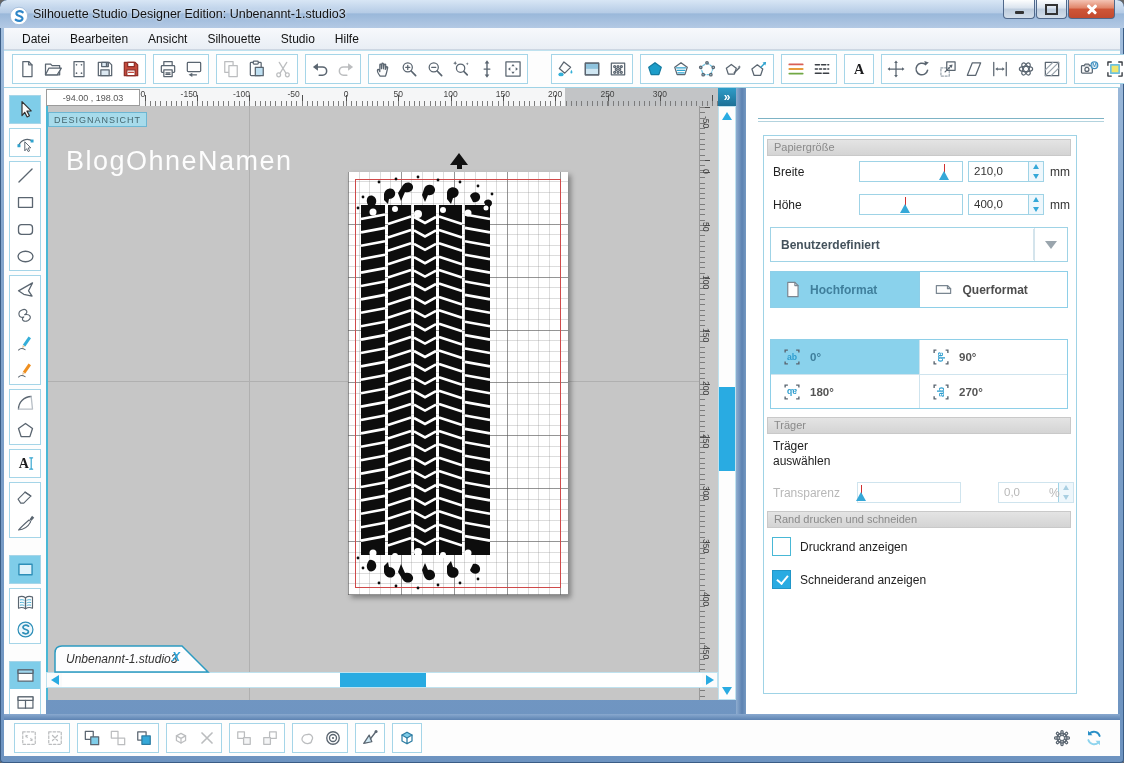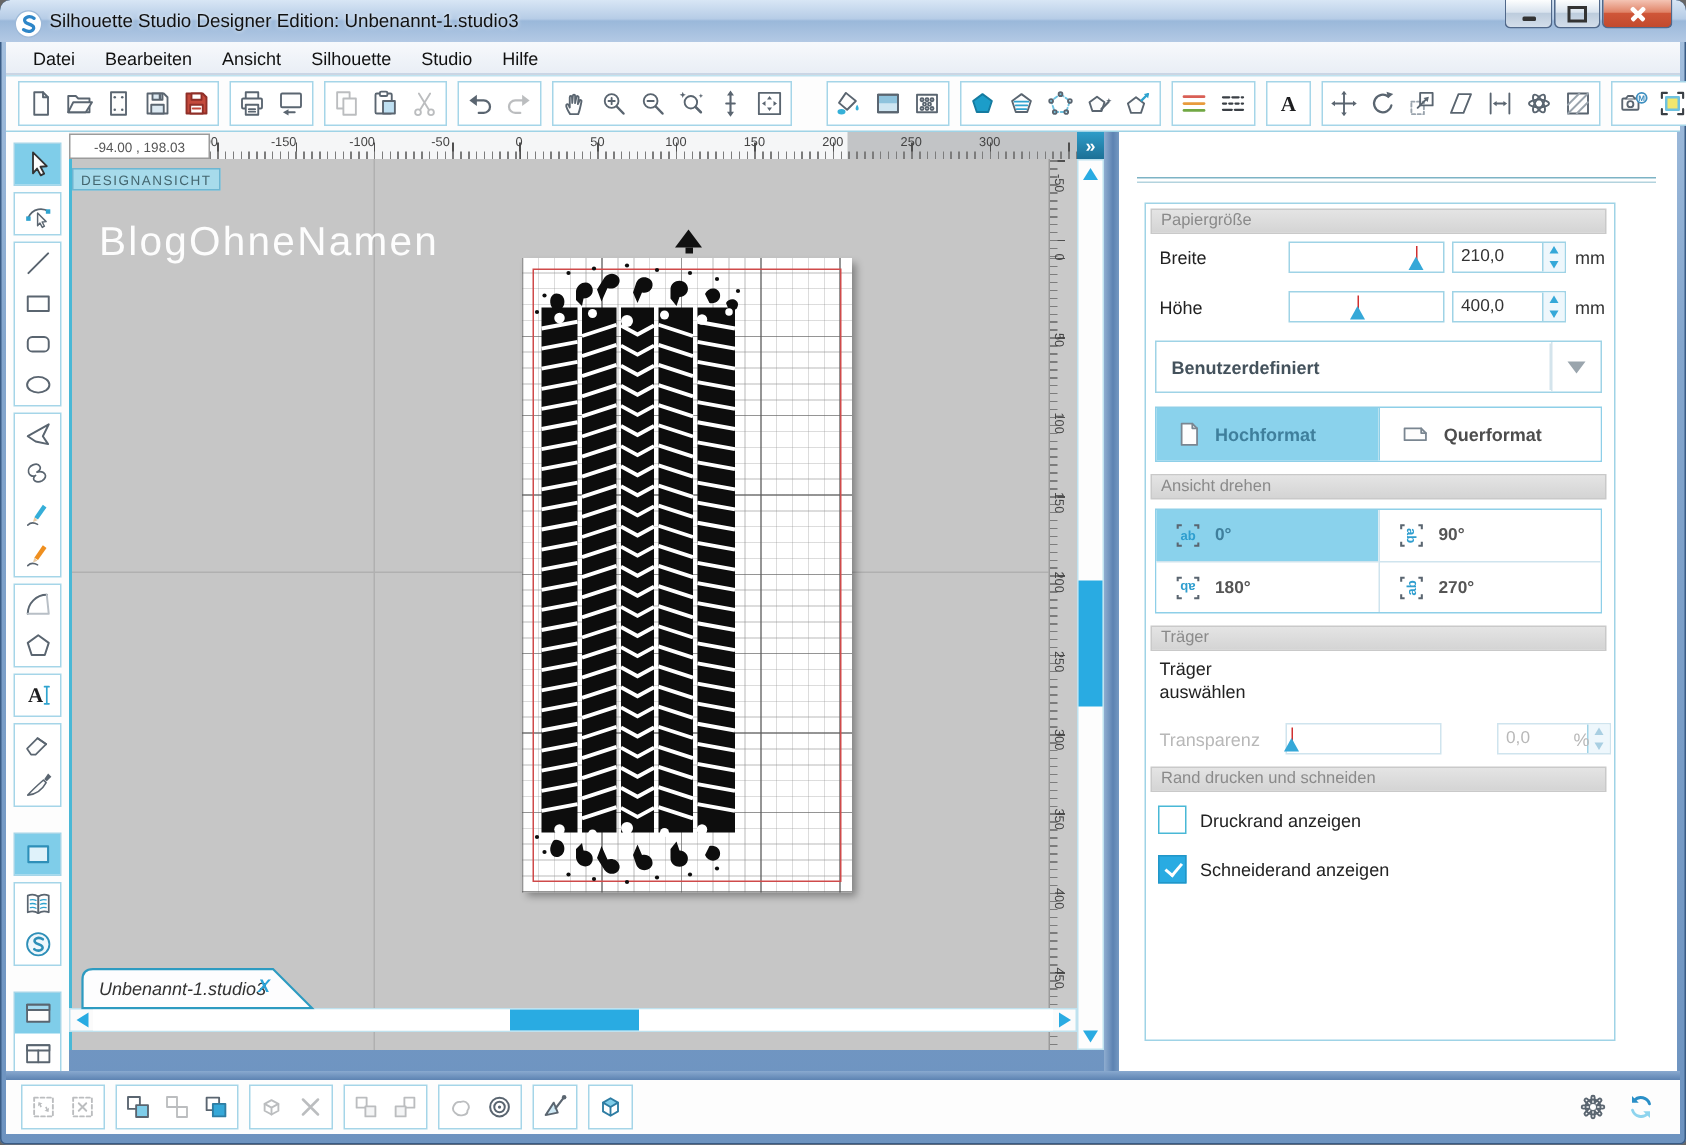--- a/index.html
+++ b/index.html
@@ -952,21 +952,20 @@
           <span class="icon">
               <svg viewBox="0 0 24 24" style="width:23px;height:19px">
                 <path class="wf" d="M3 7h14l4 4v6H3z" style="stroke:#7a8691"></path>
                 <path d="M17 7v4h4" style="stroke:#7a8691"></path>
               </svg>
             </span>
           <span class="olabel">Querformat</span>
         </div>
       </div>
 
-      <div class="ghdr" style="top:180px">Ansicht drehen</div>
       <div class="rotgrid" id="rotGrid">
           <div class="rcell sel">
             <svg viewBox="0 0 24 24">
               <g transform="rotate(0 12 12)">
                 <path style="fill:none;stroke:#5a6570;stroke-width:1.5" d="M4.5 7V4.5h3M16.5 4.5h3V7M19.5 17v2.5h-3M7.5 19.5h-3V17"></path>
                 <text x="12" y="15.5" font-size="9.5" font-weight="bold" text-anchor="middle" style="fill:#2f9ecf;stroke:none" font-family="Liberation Sans,sans-serif">ab</text>
               </g>
             </svg>
             <span class="rlab">0°</span>
           </div>

